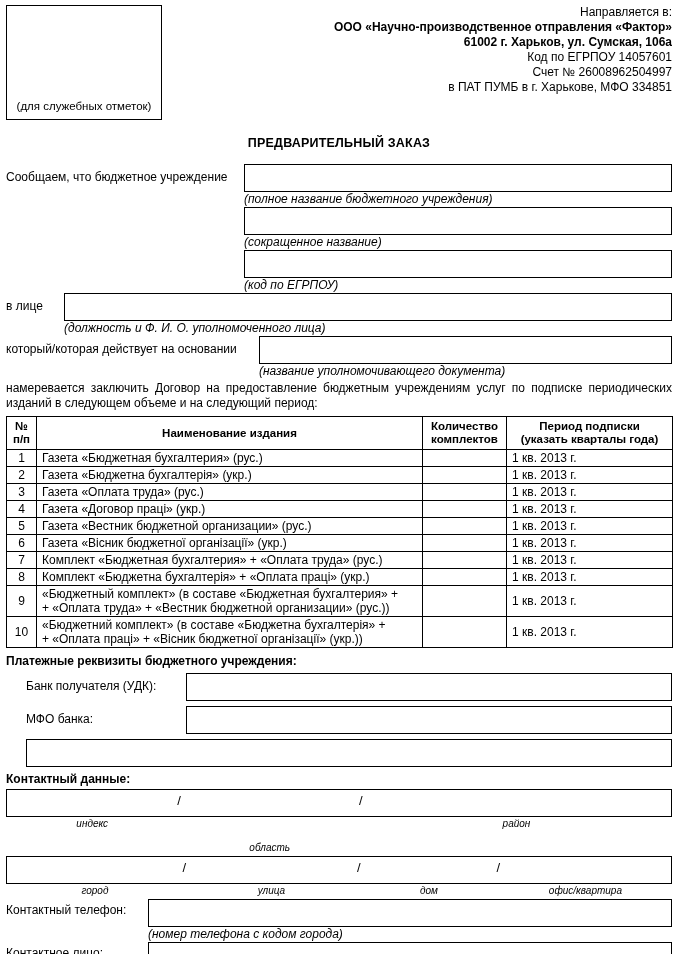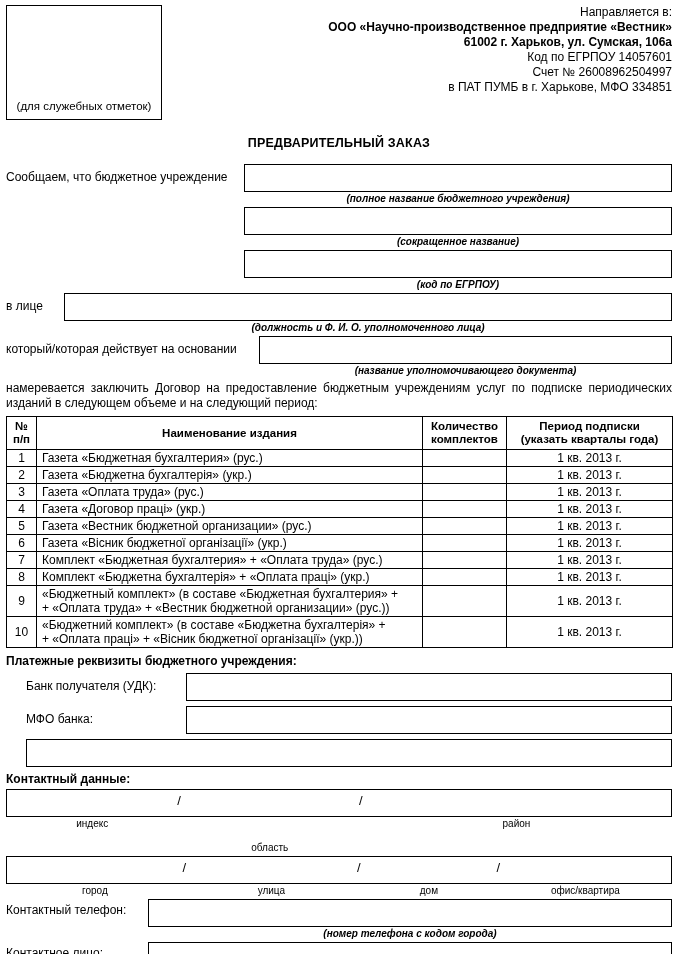--- a/index.html
+++ b/index.html
@@ -27,72 +27,72 @@
     text-align:center;font-weight:bold;font-size:12.5px;
     margin:16px 0 13px;letter-spacing:.2px;
   }
 
   
   .frow{display:flex;align-items:flex-start;}
   .flabel{padding-top:6px;white-space:pre-line;}
   .fcol{flex:1;min-width:0;}
   .fbox{height:26px;border:1px solid #000;background:#fff;}
   .fcaption{
-    font-style:italic;font-size:10px;line-height:12px;
-    text-align:center;padding:1px 0 2px;font-weight:bold;
+    font-style:italic;font-size:12px;line-height:12px;
+    text-align:left;padding:1px 0 2px;
   }
   .indent{margin-left:238px;}
 
   .para{text-align:justify;margin:2px 0 5px;line-height:15px;}
 
   
   table{border-collapse:collapse;width:666px;table-layout:fixed;}
   th,td{border:1px solid #000;}
   th{
     font-weight:bold;font-size:11.5px;line-height:13px;
     text-align:center;vertical-align:middle;padding:3px 1px;
     white-space:pre-line;
   }
   td{font-size:12px;line-height:14px;padding:1px 5px;vertical-align:middle;}
   td.c-num{text-align:center;padding:1px 1px;}
   td.c-name{white-space:pre-line;}
-  td.c-period{text-align:center;}
+  td.c-period{text-align:left;}
 
   
   .sec-head{font-weight:bold;margin:6px 0 4px;}
 
   
   .prow{display:flex;align-items:flex-start;margin-bottom:5px;margin-left:20px;}
   .plabel{width:160px;padding-top:6px;}
   .pbox{flex:1;height:26px;border:1px solid #000;}
 
   
   .crow{display:flex;align-items:flex-start;}
   .clabel{width:142px;padding-top:4px;line-height:15px;}
   .ccol{flex:1;min-width:0;}
   .addr-box{height:26px;border:1px solid #000;position:relative;}
   .slash{
     position:absolute;top:3px;transform:translateX(-50%);
     font-size:13px;
   }
-  .addr-labels{display:flex;font-size:10px;line-height:11px;padding:1px 0 3px;}
+  .addr-labels{display:flex;font-style:italic;font-size:10px;line-height:11px;padding:1px 0 3px;}
   .addr-labels span{text-align:center;display:inline-block;}
 </style>
 </head>
 <body>
 
 <div class="page">
 
   <div class="top">
     <div class="stamp-box">
       <span>(для служебных отметок)</span>
     </div>
     <div class="recipient">
       <div>Направляется в:</div>
-      <div class="b">ООО «Научно-производственное предприятие «Вестник»</div>
+      <div class="b">ООО «Научно-производственное отправления «Фактор»</div>
       <div class="b">61002 г. Харьков, ул. Сумская, 106а</div>
       <div>Код по ЕГРПОУ 14057601</div>
       <div>Счет № 26008962504997</div>
       <div>в ПАТ ПУМБ в г. Харькове, МФО 334851</div>
     </div>
   </div>
 
   <div class="title">ПРЕДВАРИТЕЛЬНЫЙ ЗАКАЗ</div>
 
   <div class="frow">

